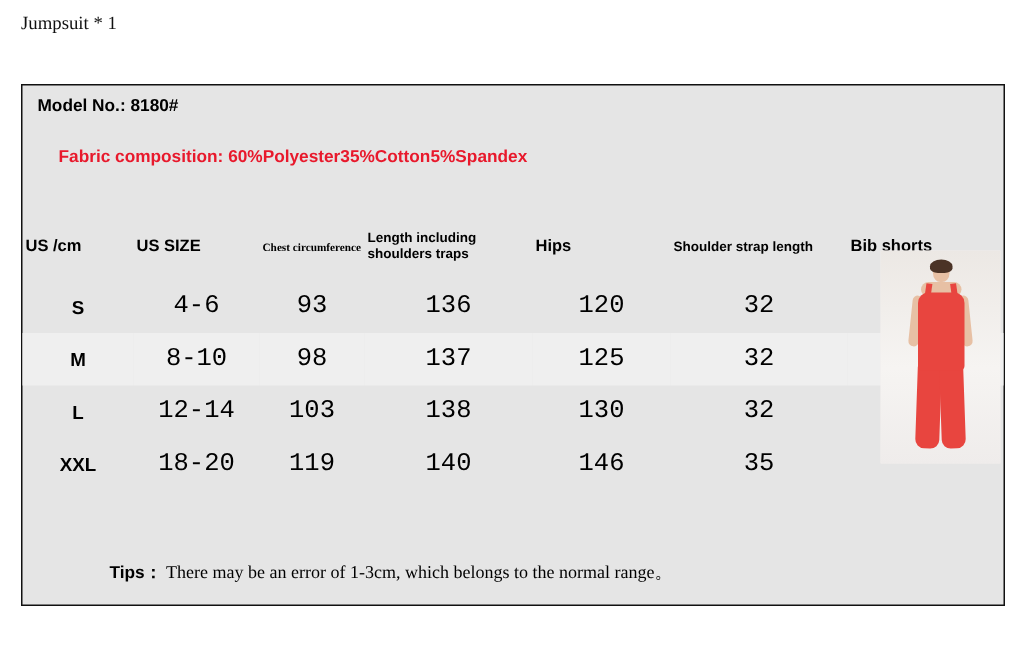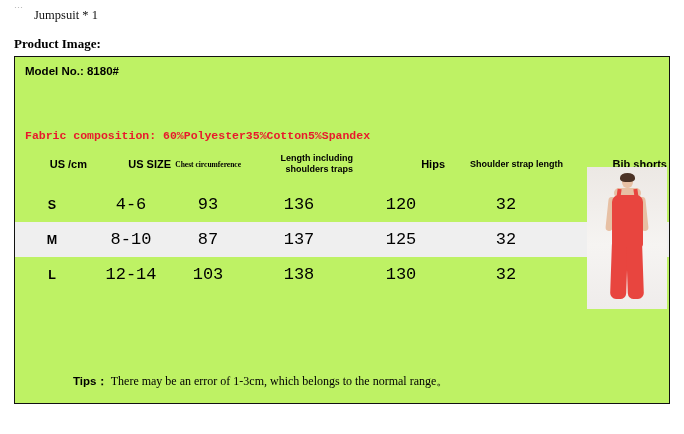--- a/index.html
+++ b/index.html
@@ -28,58 +28,56 @@
     line-height: 10px;
     overflow: hidden;
     height: 8px;
   }
   .title-line {
     position: absolute;
     left: 14px;
     top: 8px;
     font-size: 12.5px;
     color: #111;
-    margin-left: 20px;
   }
   .product-image-label {
     position: absolute;
     left: 14px;
     top: 36px;
     font-size: 13px;
     font-weight: bold;
     color: #000;
   }
   .card {
     position: absolute;
     left: 14px;
     top: 56px;
     width: 656px;
     height: 348px;
     border: 1px solid #111;
-    background: #bef264;
+    background: #e5e5e5;
     box-sizing: border-box;
   }
   .model-no {
     position: absolute;
     left: 10px;
     top: 8px;
     font-size: 11.5px;
     font-weight: bold;
     font-family: "Liberation Sans", sans-serif;
     color: #000;
   }
   .fabric {
     position: absolute;
-    left: 10px;
+    left: 24px;
     top: 42px;
     font-size: 11.5px;
     font-weight: bold;
-    font-family: Liberation Mono, monospace;
+    font-family: Liberation Sans, sans-serif;
     color: #e8192c;
-    margin-top: 30px;
   }
   .weight {
     position: absolute;
     left: 470px;
     top: 42px;
     font-size: 11.5px;
     font-weight: bold;
     font-family: "Liberation Sans", sans-serif;
     color: #e8192c;
   }
@@ -90,21 +88,21 @@
     width: 654px;
     border-collapse: collapse;
     table-layout: fixed;
     font-family: "Liberation Sans", sans-serif;
   }
   table.size-table th {
     font-size: 11px;
     font-weight: bold;
     color: #000;
     padding: 6px 2px;
-    text-align: right;
+    text-align: left;
     vertical-align: middle;
     height: 34px;
     border: none;
   }
   table.size-table th.small-head {
     font-size: 7.5px;
     letter-spacing: 0px;
     font-family: Liberation Serif, serif;
   }
   table.size-table th.mid-head {
@@ -265,21 +263,20 @@
 </style>
 </head>
 <body>
 
 <div class="page">
 
   <div class="top-clip">...</div>
 
   <div class="title-line">Jumpsuit * 1</div>
 
-  <div class="product-image-label">Product Image:</div>
 
   <div class="card">
 
     <div class="model-no">Model No.: 8180#</div>
     <div class="fabric">Fabric composition: 60%Polyester35%Cotton5%Spandex</div>
 
     <table class="size-table">
       <colgroup>
         <col class="col1">
           <col class="col2">
@@ -306,33 +303,42 @@
           <td>4-6</td>
           <td>93</td>
           <td>136</td>
           <td>120</td>
           <td>32</td>
           <td></td>
         </tr>
         <tr class="alt">
           <td class="size-cell">M</td>
           <td>8-10</td>
-          <td>87</td>
+          <td>98</td>
           <td>137</td>
           <td>125</td>
           <td>32</td>
           <td></td>
         </tr>
         <tr>
           <td class="size-cell">L</td>
           <td>12-14</td>
           <td>103</td>
           <td>138</td>
           <td>130</td>
           <td>32</td>
+          <td></td>
+        </tr>
+        <tr>
+          <td class="size-cell">XXL</td>
+          <td>18-20</td>
+          <td>119</td>
+          <td>140</td>
+          <td>146</td>
+          <td>35</td>
           <td></td>
         </tr>
       </tbody>
     </table>
 
     <div class="bib-photo">
       <div class="bg"></div>
       <div class="figure">
         <div class="armL"></div>
         <div class="armR"></div>

